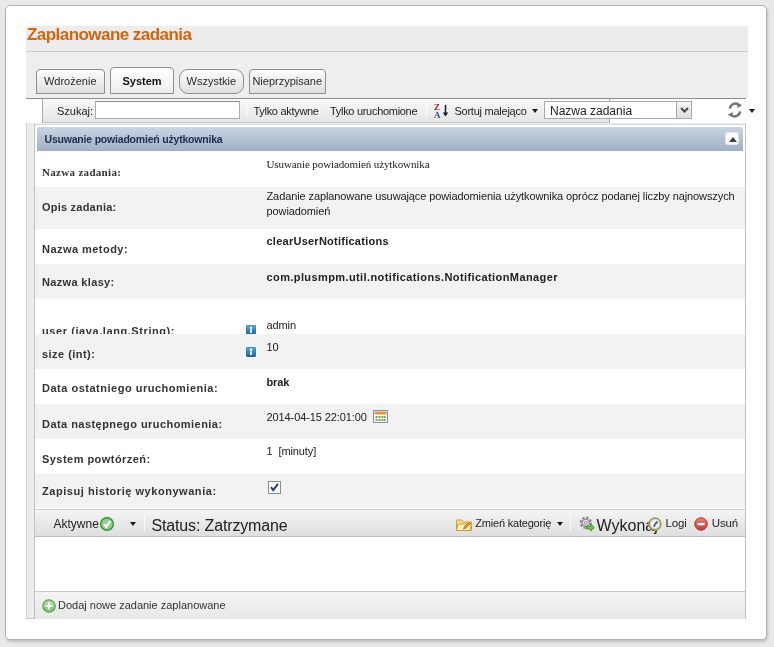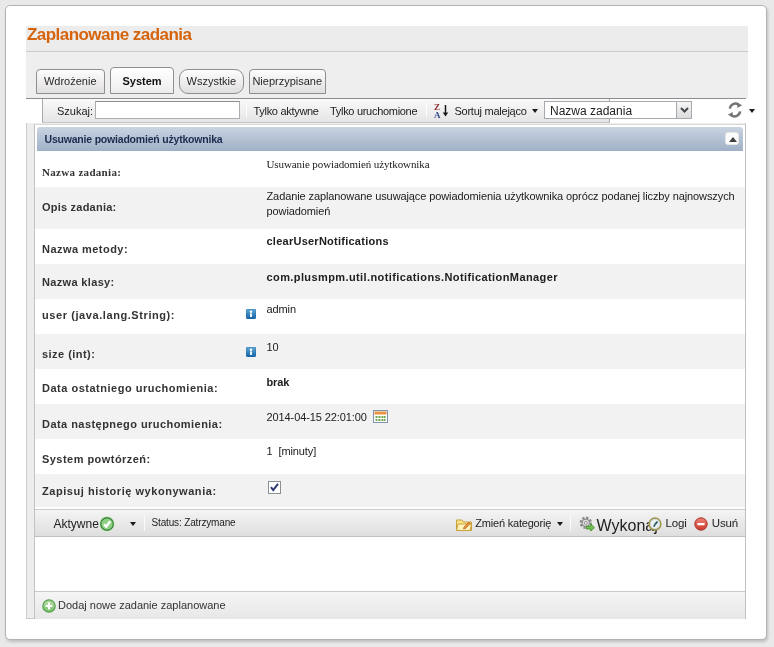--- a/index.html
+++ b/index.html
@@ -26,21 +26,21 @@
   #blueheader { left:36.5px; top:127px; width:706.5px; height:24px; border-radius:3px 3px 0 0; background:linear-gradient(#cad4e2, #9fb0c6); }
   #blueheader .txt { position:absolute; left:8px; top:6px; font-size:10.5px; font-weight:bold; color:#1c2b4d; letter-spacing:-0.2px; }
   #collapsebtn { position:absolute; right:4.5px; top:4.5px; width:13.5px; height:13.5px; background:#fcfcfc; border-radius:3px; border:1px solid #e6e6e6; }
   #collapsebtn:after { content:""; position:absolute; left:2.6px; top:4px; width:0; height:0; border-left:4px solid transparent; border-right:4px solid transparent; border-bottom:5px solid #404040; }
   .row { left:35px; width:709.5px; }
   .row .lbl { position:absolute; left:7px; font-size:11px; font-weight:bold; color:#333; line-height:13px; white-space:nowrap; }
   .row .val { position:absolute; left:231.5px; top:5.5px; font-size:11px; color:#202020; line-height:15px; letter-spacing:-0.1px; }
   .gray { background:#f2f2f2; }
   .infoicon { position:absolute; left:210.8px; }
   #btoolbar { left:35px; top:508.5px; width:709.5px; height:28px; background:linear-gradient(#f4f4f4,#dedede); border-top:1px solid #cdcdcd; border-bottom:1px solid #bfbfbf; }
-  #btoolbar .t { position:absolute; top:7px; font-size:10px; color:#222; white-space:nowrap; }
+  #btoolbar .t { position:absolute; top:7px; font-size:16px; color:#222; white-space:nowrap; }
   .bsep { position:absolute; top:5px; width:1px; height:16px; background:#c7c7c7; border-right:1px solid #fbfbfb; }
   #footer { left:35px; top:590.5px; width:709.5px; height:28px; background:linear-gradient(#f5f5f5,#e7e7e7); border-top:1px solid #c9c9c9; }
   #footer .t { position:absolute; left:23px; top:7px; font-size:11px; color:#333; }
   .ico { position:absolute; }
 </style>
 </head>
 <body>
 <div id="container" class="abs"></div>
 <div id="titlestrip" class="abs"></div>
 <div id="tabstriparea" class="abs"></div>
@@ -104,21 +104,21 @@
   <div class="val" style="top:2.5px; width:478px;">Zadanie zaplanowane usuwające powiadomienia użytkownika oprócz podanej liczby najnowszych powiadomień</div>
 </div>
 <div class="row abs" style="top:228.5px; height:35.5px;">
   <span class="lbl" style="top:14.5px; letter-spacing:0.46px;">Nazwa metody:</span>
   <div class="val" style="font-weight:bold; letter-spacing:0.25px;">clearUserNotifications</div>
 </div>
 <div class="row abs gray" style="top:264px; height:34.5px;">
   <span class="lbl" style="top:12px; letter-spacing:0.34px;">Nazwa klasy:</span>
   <div class="val" style="font-weight:bold; letter-spacing:0.4px;">com.plusmpm.util.notifications.NotificationManager</div>
 </div>
-<div class="row abs" style="top:296px; height:35.5px;padding-left:40px;">
+<div class="row abs" style="top:312px; height:35.5px;padding-left:40px;">
   <span class="lbl" style="top:13px; letter-spacing:0.58px;">user (java.lang.String):</span>
   <svg class="infoicon" style="top:12.5px;" width="10" height="10" viewBox="0 0 10 10">
     <defs>
         <linearGradient id="ig" x1="0" y1="0" x2="0" y2="1">
           <stop offset="0" stop-color="#63abd6"></stop>
           <stop offset="1" stop-color="#1463a8"></stop>
         </linearGradient>
       </defs>
     <rect x="0" y="0" width="10" height="10" rx="2" fill="url(#ig)" stroke="#11589c" stroke-width="0.5"></rect>
     <circle cx="5" cy="2.8" r="1.2" fill="#fff"></circle>

